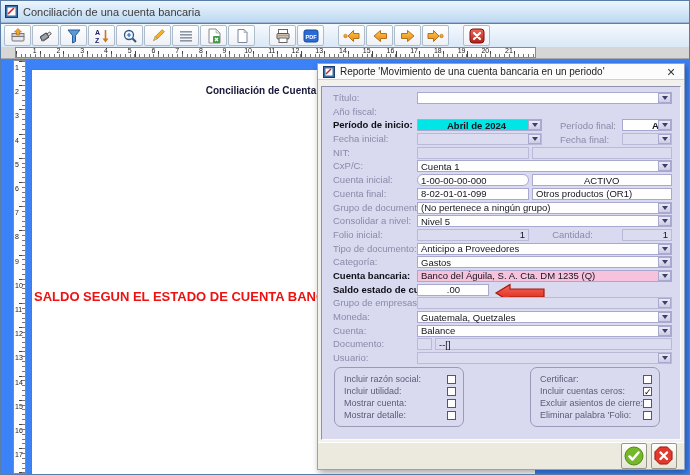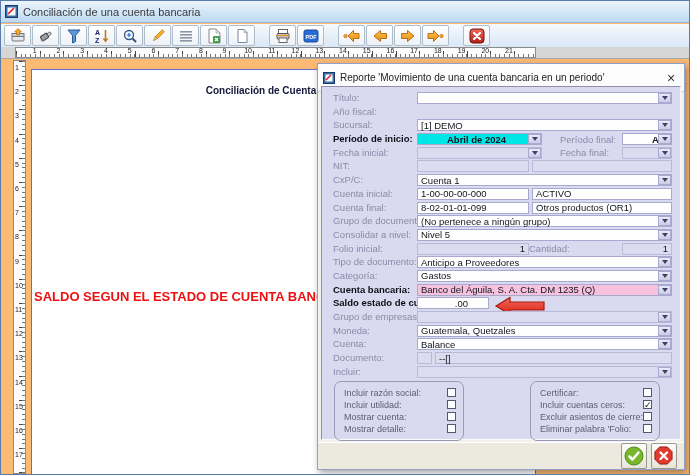--- a/index.html
+++ b/index.html
@@ -1,17 +1,17 @@
 <!DOCTYPE html>
 <html><head>
 <meta charset="utf-8">
 <style>
   html,body{margin:0;padding:0;background:#e8e8e8;}
   *{box-sizing:border-box;}
-  .app{position:relative;width:690px;height:475px;margin:0;background:#fdba74;
+  .app{position:relative;width:690px;height:475px;margin:0;background:#3b82f6;
        border:1px solid #5a7ca8;overflow:hidden;
        font-family:"Liberation Sans",sans-serif;-webkit-font-smoothing:antialiased;}
 
   
   .titlebar{position:absolute;left:0;top:0;right:0;height:22px;
     background:linear-gradient(#ecf5fd,#bdd9f2);border-bottom:1px solid #9ab6d4;
     display:flex;align-items:center;gap:5px;padding-left:4px;}
   .title-text{font-size:11px;color:#3b3b3b;}
 
   
@@ -41,21 +41,21 @@
   .page{position:absolute;left:30px;top:68px;width:505px;height:407px;background:#fff;
     border:1px solid #6a6ad0;border-bottom:none;}
   .page-heading{position:absolute;top:15px;left:0;right:0;text-align:center;
     font-size:10px;font-weight:bold;color:#16163a;}
   .annotation{position:absolute;left:2px;top:219px;font-size:13px;font-weight:bold;
     color:#ee1111;white-space:nowrap;}
 
   
   .dialog{position:absolute;left:316px;top:62px;width:368px;height:407px;background:#f2f1ec;
     border:1px solid #93a2c4;box-shadow:2px 3px 7px rgba(0,0,0,.35);}
-  .dlg-title{height:28px;display:flex;align-items:center;gap:5px;padding:0 6px 0 5px;
+  .dlg-title{height:16px;display:flex;align-items:center;gap:5px;padding:0 6px 0 5px;
     background:#fcfcfc;border-bottom:1px solid #cdd0dc;}
   .dlg-title-text{font-size:10px;color:#222;flex:1;white-space:nowrap;overflow:hidden;}
   .dlg-close{font-size:14px;line-height:14px;color:#333;width:14px;text-align:center;background:none;border:none;padding:0;}
   .dlg-panel{position:absolute;left:3px;top:22px;width:360px;height:354px;background:#d9d9f0;
     border-top:1px solid #8f8fb0;border-left:1px solid #8f8fb0;
     border-right:1px solid #fbfbfd;border-bottom:1px solid #fbfbfd;
     padding:5px 8px 0 11px;}
   .frow{display:flex;align-items:center;height:12px;margin-bottom:1.7px;}
   .flabel{width:84px;flex:none;font-size:9.5px;line-height:12px;white-space:nowrap;overflow:hidden;}
   .ld{color:#8b8baa;}
@@ -304,29 +304,20 @@
               <span class="fval"></span>
               <span class="dd">
                 <i></i>
               </span>
             </div>
           </div>
           <div class="frow">
             <span class="flabel ld">Año fiscal:</span>
           </div>
           <div class="frow">
-            <span class="flabel ld">Sucursal:</span>
-            <div class="fbox f-white" style="flex: 1 1 0%;">
-              <span class="fval">[1] DEMO</span>
-              <span class="dd">
-                <i></i>
-              </span>
-            </div>
-          </div>
-          <div class="frow">
             <span class="flabel lb">Período de inicio:</span>
             <div class="fbox f-cyan" style="width: 125px;">
               <span class="fval vb">Abril de 2024</span>
               <span class="dd">
                 <i></i>
               </span>
             </div>
             <span class="flabel2" style="width: 62px; margin-left: 18px;">Período final:</span>
             <div class="fbox f-white" style="flex: 1 1 0%;">
               <span class="fval vb">Abril de 2024</span>
@@ -364,24 +355,24 @@
             <span class="flabel ld">CxP/C:</span>
             <div class="fbox f-white" style="flex: 1 1 0%;">
               <span class="fval">Cuenta 1</span>
               <span class="dd">
                 <i></i>
               </span>
             </div>
           </div>
           <div class="frow">
             <span class="flabel ld">Cuenta inicial:</span>
-            <div class="fbox f-white" style="width: 112px;">
+            <div class="fbox f-white" style="width: 112px; border-radius: 6px;">
               <span class="fval">1-00-00-00-000</span>
             </div>
-            <div class="fbox f-white" style="flex: 1 1 0%; margin-left: 3px;">
+            <div class="fbox f-white" style="flex: 1 1 0%; margin-left: 3px; padding-left: 48px;">
               <span class="fval">ACTIVO</span>
             </div>
           </div>
           <div class="frow">
             <span class="flabel ld">Cuenta final:</span>
             <div class="fbox f-white" style="width: 112px;">
               <span class="fval">8-02-01-01-099</span>
             </div>
             <div class="fbox f-white" style="flex: 1 1 0%; margin-left: 3px;">
               <span class="fval">Otros productos (OR1)</span>
@@ -403,21 +394,21 @@
               <span class="dd">
                 <i></i>
               </span>
             </div>
           </div>
           <div class="frow">
             <span class="flabel ld">Folio inicial:</span>
             <div class="fbox f-dim" style="width: 112px;">
               <span class="fval" style="margin-left: auto;">1</span>
             </div>
-            <span class="flabel2" style="flex: 1 1 0%; text-align: left; padding-right: 6px;">Cantidad:</span>
+            <span class="flabel2" style="flex: 1 1 0%; text-align: center; padding-right: 6px;">Cantidad:</span>
             <div class="fbox f-dim" style="width: 50px;">
               <span class="fval" style="margin-left: auto;">1</span>
             </div>
           </div>
           <div class="frow">
             <span class="flabel ld">Tipo de documento:</span>
             <div class="fbox f-white" style="flex: 1 1 0%;">
               <span class="fval">Anticipo a Proveedores</span>
               <span class="dd">
                 <i></i>
@@ -438,21 +429,21 @@
             <div class="fbox f-pink" style="flex: 1 1 0%;">
               <span class="fval">Banco del Águila, S. A. Cta. DM 1235 (Q)</span>
               <span class="dd">
                 <i></i>
               </span>
             </div>
           </div>
           <div class="frow">
             <span class="flabel lb">Saldo estado de cuent</span>
             <div class="fbox f-white" style="width: 72px;">
-              <span class="fval" style="margin-left: auto; padding-right: 20px;">.00</span>
+              <span class="fval" style="margin-left: auto; padding-right: 28px;">.00</span>
             </div>
             <span class="note-arrow"><svg width="52" height="22" viewBox="0 0 52 22">
                 <path d="M2 11 L16 2.5 V7 H50 V15 H16 V19.5 Z" fill="url(#ag)" stroke="#a51a0e" stroke-width="1.2"></path>
               </svg></span>
           </div>
           <div class="frow">
             <span class="flabel ld">Grupo de empresas:</span>
             <div class="fbox f-dim" style="flex: 1 1 0%;">
               <span class="fval"></span>
               <span class="dd">
@@ -481,21 +472,21 @@
           <div class="frow">
             <span class="flabel ld">Documento:</span>
             <div class="fbox f-dim" style="width: 15px;">
               <span class="fval"></span>
             </div>
             <div class="fbox f-dim" style="flex: 1 1 0%; margin-left: 3px;">
               <span class="fval">--[]</span>
             </div>
           </div>
           <div class="frow">
-            <span class="flabel ld">Incluir:</span>
+            <span class="flabel ld">Usuario:</span>
             <div class="fbox f-dim" style="flex: 1 1 0%;">
               <span class="fval"></span>
               <span class="dd">
                 <i></i>
               </span>
             </div>
           </div>
         </div>
       <div class="groups" id="cb-groups">
           <div class="cbgroup">

